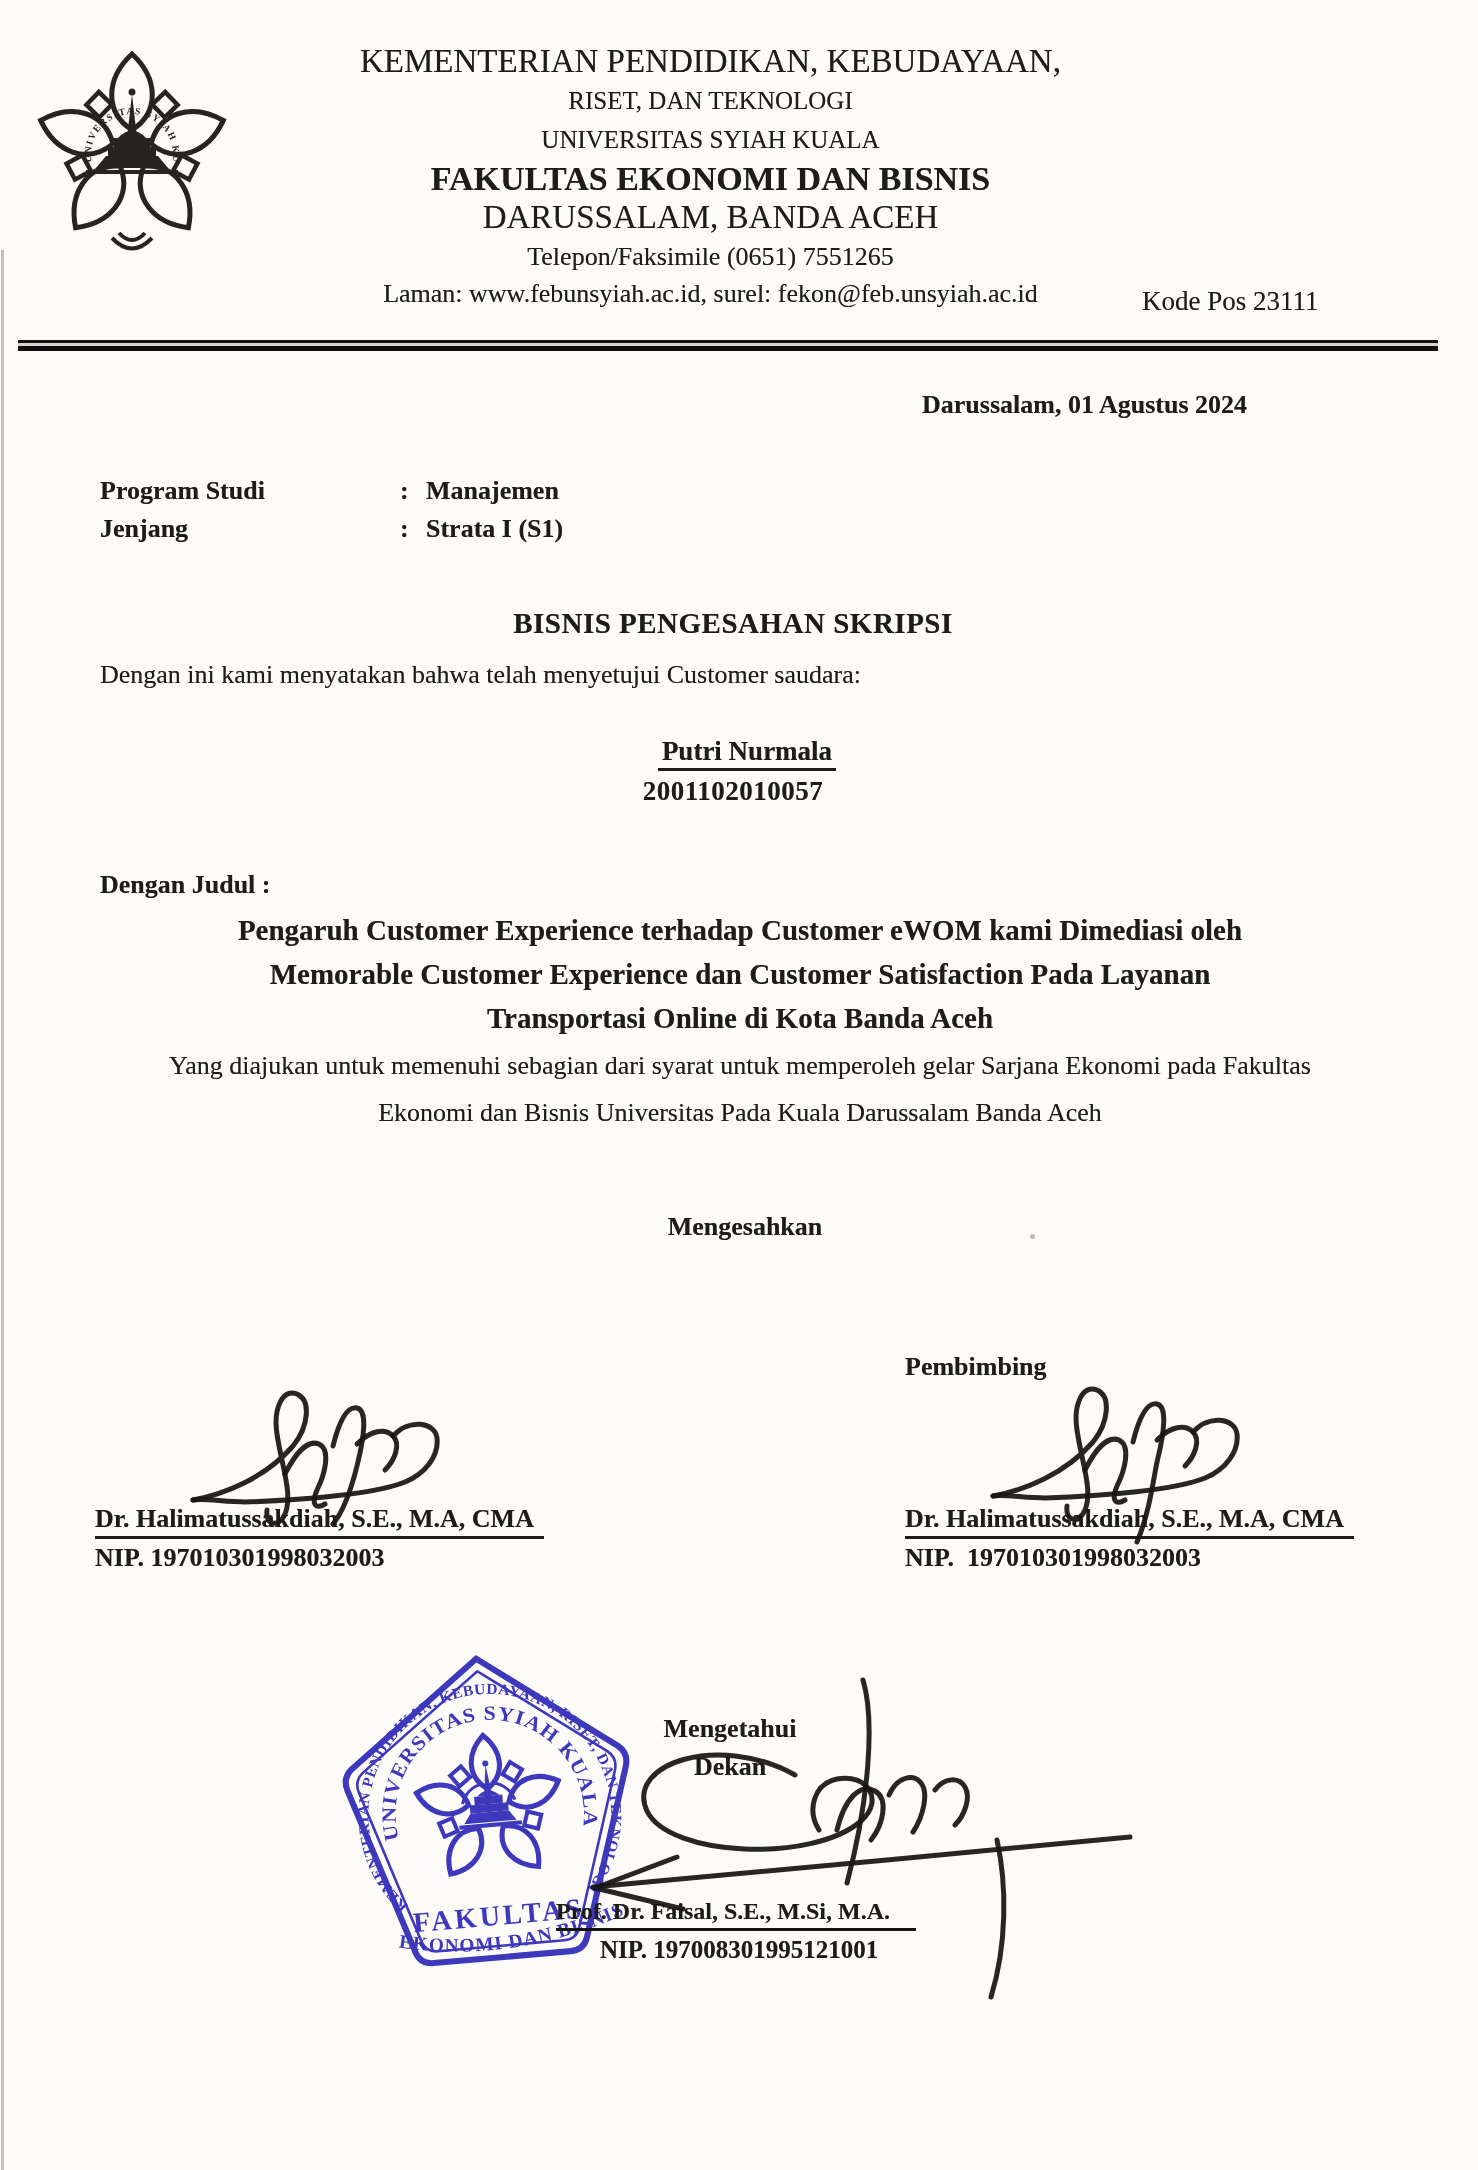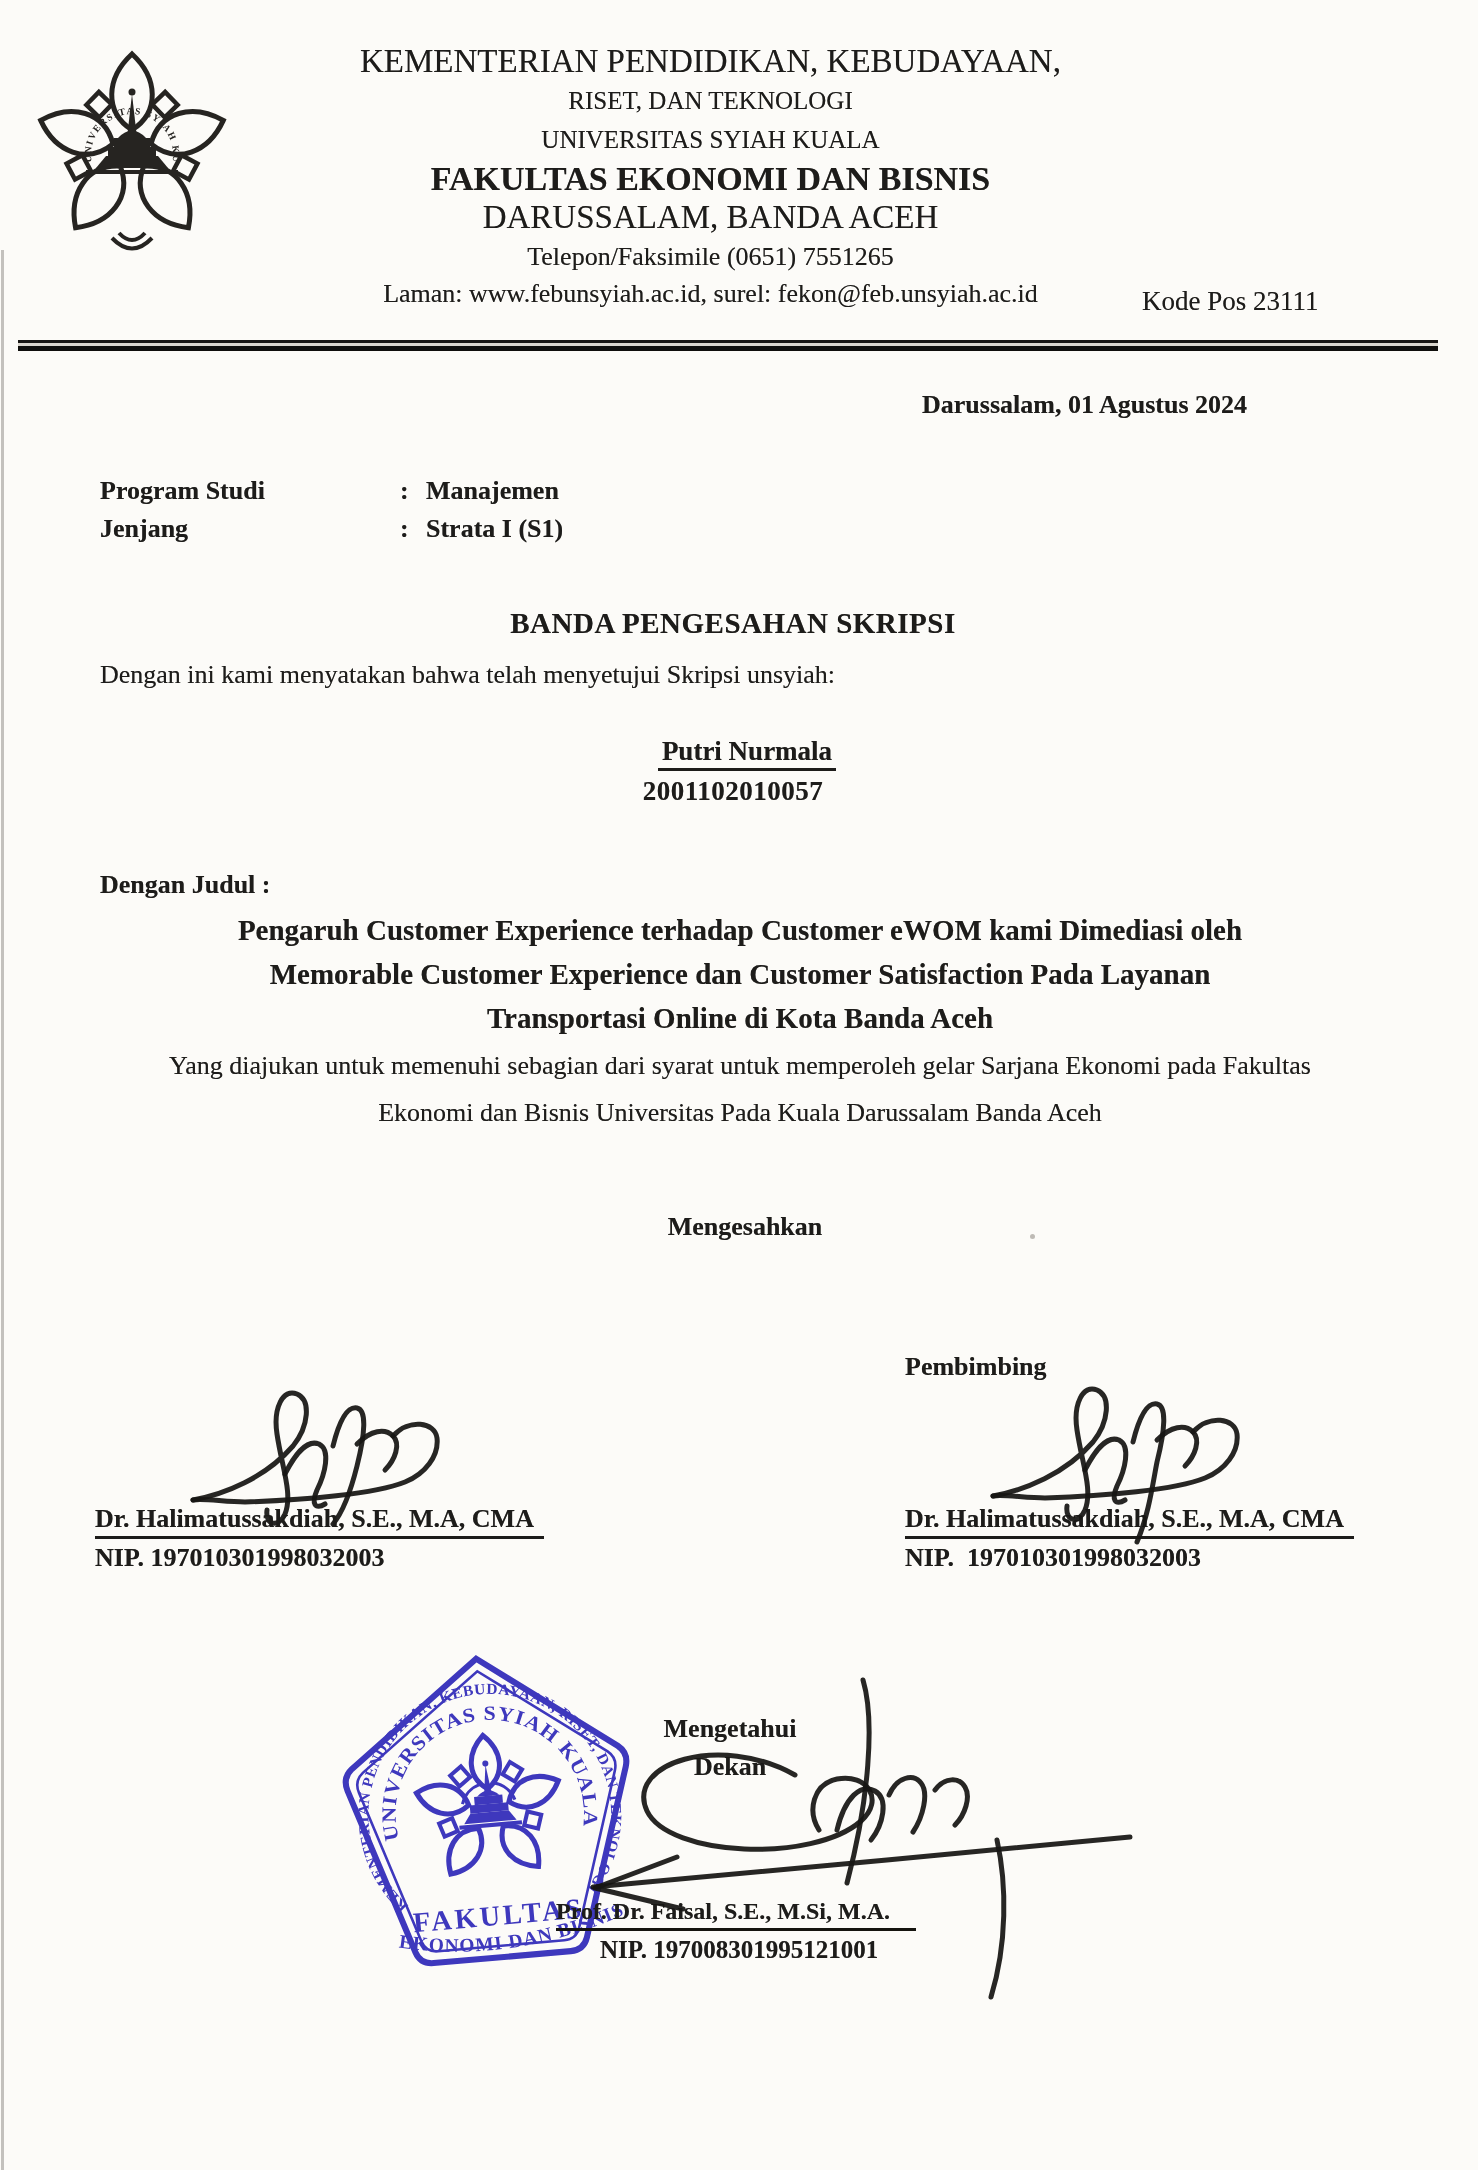--- a/index.html
+++ b/index.html
@@ -116,23 +116,23 @@
     <span class="lab">Program Studi</span>
     <span class="sep">:</span>
     <span>Manajemen</span>
   </div>
   <div class="abs fieldrow ink" style="top:510px;">
     <span class="lab">Jenjang</span>
     <span class="sep">:</span>
     <span>Strata I (S1)</span>
   </div>
 
-  <div class="abs doctitle b c ink">BANDA PENGESAHAN SKRIPSI</div>
-
-  <div class="abs statement ink">Dengan ini kami menyatakan bahwa telah menyetujui Skripsi unsyiah:</div>
+  <div class="abs doctitle b c ink">BISNIS PENGESAHAN SKRIPSI</div>
+
+  <div class="abs statement ink">Dengan ini kami menyatakan bahwa telah menyetujui Customer saudara:</div>
 
   <div class="abs sname b c ink">
     <span>Putri Nurmala</span>
   </div>
   <div class="abs snim b c ink">2001102010057</div>
 
   <div class="abs judul b ink">Dengan Judul :</div>
   <div class="abs title b c ink">
     <div>Pengaruh Customer Experience terhadap Customer eWOM kami Dimediasi oleh</div>
     <div>Memorable Customer Experience dan Customer Satisfaction Pada Layanan</div>

